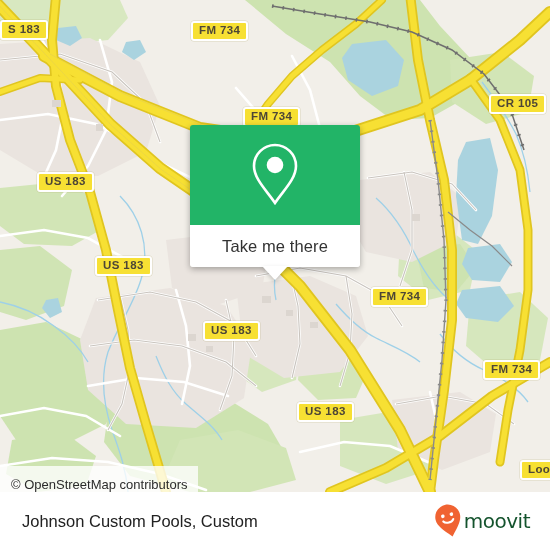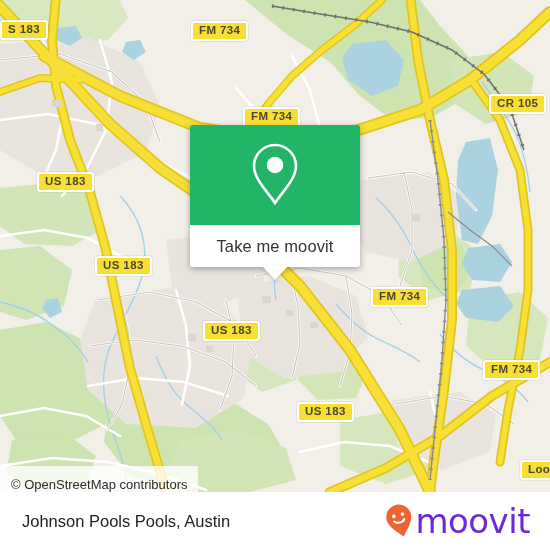--- a/index.html
+++ b/index.html
@@ -122,23 +122,23 @@
     z-index: 50;
   }
   #footer-title {
     font-size: 16.5px;
     color: #222222;
     font-family: "Liberation Sans", sans-serif;
     white-space: nowrap;
   }
   #logo { display: flex; align-items: center; gap: 1px; }
   #logo-wordmark {
-    font-size: 34px;
+    font-size: 20px;
     font-weight: 500;
-    color: #6d28d9;
+    color: #14532d;
     letter-spacing: -0.5px;
     font-family: "DejaVu Sans", sans-serif;
     line-height: 30px;
   }
 </style>
 </head>
 <body>
 
 <div id="page">
 
@@ -315,32 +315,32 @@
       </div>
 
     <div id="popup">
       <div id="popup-head">
         <svg width="56" height="70" viewBox="0 0 56 70">
           <path d="M28 5 C16.4 5 7 14.4 7 26 C7 39 20 51 28 63 C36 51 49 39 49 26 C49 14.4 39.6 5 28 5 Z" fill="none" stroke="#ffffff" stroke-width="2.6"></path>
           <circle cx="28" cy="25" r="8.3" fill="#ffffff"></circle>
         </svg>
       </div>
       <div id="popup-body">
-        <span id="popup-label">Take me moovit</span>
+        <span id="popup-label">Take me there</span>
         <div id="popup-tail"></div>
       </div>
     </div>
 
     <div id="attribution">
       <span id="attribution-text">© OpenStreetMap contributors</span>
     </div>
   </div>
 
   <div id="footer">
-    <span id="footer-title">Johnson Pools Pools, Austin</span>
+    <span id="footer-title">Johnson Custom Pools, Custom</span>
 
     <div id="logo">
       <svg width="30" height="36" viewBox="0 0 30 36">
         <g transform="rotate(-14 15 15)">
           <path d="M15 1.5 C8.1 1.5 2.5 7.1 2.5 14 C2.5 20.2 7.2 25.4 15 34 C22.8 25.4 27.5 20.2 27.5 14 C27.5 7.1 21.9 1.5 15 1.5 Z" fill="#f06332"></path>
           <circle cx="10.4" cy="12.1" r="1.8" fill="#ffffff"></circle>
           <circle cx="19.2" cy="12.1" r="1.8" fill="#ffffff"></circle>
           <path d="M9.6 17.2 C11.4 20.4 18.1 20.4 19.9 17.2" fill="none" stroke="#ffffff" stroke-width="2.1" stroke-linecap="round"></path>
         </g>
       </svg>

